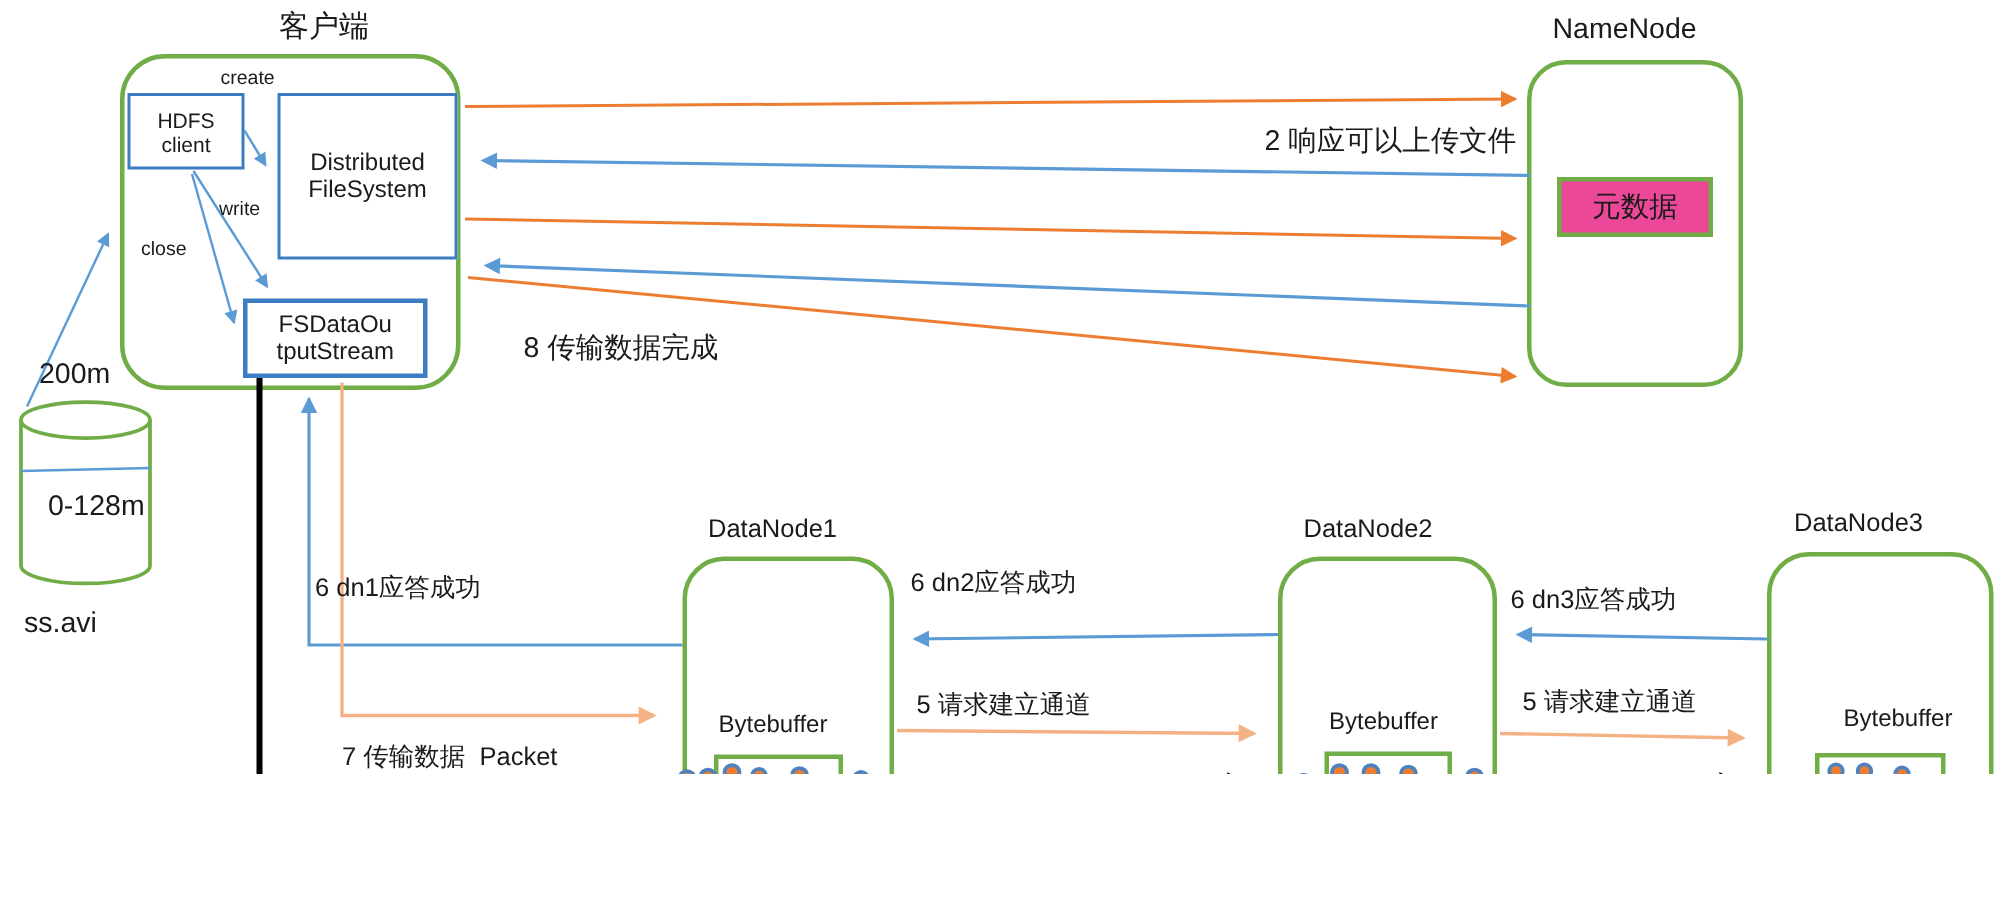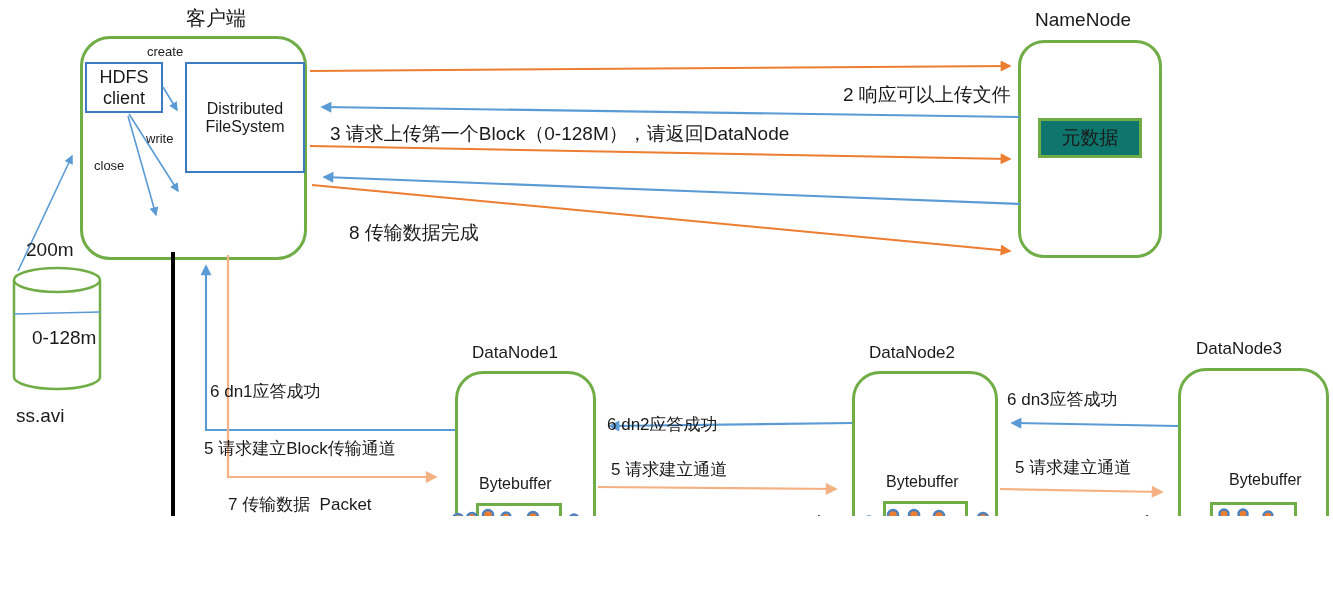--- a/index.html
+++ b/index.html
@@ -5,24 +5,24 @@
   :root{
     --green:#70AD47; --blue-border:#3B7DC0; --blue-arrow:#5B9BD5;
     --orange:#ED7D31; --orange-light:#F4B183; --ink:#1a1a1a;
     --dot-fill:#ED7D31; --dot-ring:#4F81BD; --watermark:#D3D3D3;
   }
   *{box-sizing:border-box;margin:0;padding:0}
   body{background:#fff;font-family:"Liberation Sans","DejaVu Sans",sans-serif;color:var(--ink)}
   #canvas{position:relative;width:1333px;height:516px;background:#fff;overflow:hidden}
   .abs{position:absolute}
   .gbox{border:3px solid var(--green);border-radius:30px;background:transparent;z-index:1}
-  .gbox-sq{border:3px solid var(--green);background:#0f766e;z-index:1}
+  .gbox-sq{border:3px solid var(--green);background:#ec4899;z-index:1}
   .bbox{border:2.5px solid var(--blue-border);background:#fff;z-index:1;display:flex;align-items:center;justify-content:center;text-align:center}
   .lbl{position:absolute;white-space:pre;z-index:3;line-height:1.25}
-  .fs13{font-size:13px}.fs14{font-size:18px}.fs16{font-size:16px}
+  .fs13{font-size:13px}.fs14{font-size:14px}.fs16{font-size:16px}
   .fs17{font-size:17px}.fs19{font-size:19px}.fs20{font-size:20px}
   .preline{white-space:pre-line}
   #connector-layer{position:absolute;left:0;top:0;width:1333px;height:600px;z-index:2;pointer-events:none}
   .s-orange{stroke:var(--orange);stroke-width:2;fill:none}
   .s-lorange{stroke:var(--orange-light);stroke-width:2.2;fill:none}
   .s-blue{stroke:var(--blue-arrow);stroke-width:2.1;fill:none}
   .s-blue-thin{stroke:var(--blue-arrow);stroke-width:1.6;fill:none}
   .s-black{stroke:#000;stroke-width:4;fill:none}
   .s-green{stroke:var(--green);stroke-width:2.5}
   .dot{fill:var(--dot-fill);stroke:var(--dot-ring);stroke-width:2.5}
@@ -33,20 +33,22 @@
 
 <div id="canvas">
 
   <div class="abs gbox" style="left:80px;top:36px;width:227px;height:224px"></div>
   <div class="lbl fs20" style="left:186px;top:6px">客户端</div>
 
   <div class="abs bbox fs14 preline" style="left:85px;top:62px;width:78px;height:51px">HDFS
 client</div>
   <div class="abs bbox fs16 preline" style="left:185px;top:62px;width:120px;height:111px">Distributed
 FileSystem</div>
+  <div class="abs bbox fs16 preline" style="left:162px;top:199px;width:123px;height:53px;border-width:3px">FSDataOu
+tputStream</div>
 
   <div class="lbl fs13" style="left:147px;top:44px">create</div>
   <div class="lbl fs13" style="left:146px;top:131px">write</div>
   <div class="lbl fs13" style="left:94px;top:158px">close</div>
 
   <div class="abs gbox" style="left:1018px;top:40px;width:144px;height:218px;border-radius:26px"></div>
   <div class="lbl fs19" style="left:1035px;top:8px">NameNode</div>
   <div class="abs gbox-sq fs19" style="left:1038px;top:118px;width:104px;height:40px;display:flex;align-items:center;justify-content:center">元数据</div>
 
   <div class="lbl fs19" style="left:26px;top:238px">200m</div>
@@ -140,24 +142,22 @@
     </g>
     <g>
       <circle class="dot" cx="1192" cy="522" r="4.5"></circle>
         <circle class="dot" cx="1224" cy="514" r="4.5"></circle>
       <circle class="dot" cx="1243" cy="514" r="4.5"></circle>
         <circle class="dot" cx="1268" cy="516" r="4.5"></circle>
     </g>
   </svg>
 
   <div class="lbl fs19" style="left:843px;top:83px">2 响应可以上传文件</div>
-  <div class="lbl fs19" style="left:330px;top:122px">3 请求上传第一个Block（0-128M），请返回DataNode</div>
   <div class="lbl fs19" style="left:349px;top:221px">8 传输数据完成</div>
   <div class="lbl fs17" style="left:210px;top:381px">6 dn1应答成功</div>
-  <div class="lbl fs17" style="left:204px;top:438px">5 请求建立Block传输通道</div>
   <div class="lbl fs17" style="left:228px;top:494px">7 传输数据  Packet</div>
-  <div class="lbl fs17" style="left:607px;top:414px">6 dn2应答成功</div>
+  <div class="lbl fs17" style="left:607px;top:378px">6 dn2应答成功</div>
   <div class="lbl fs17" style="left:611px;top:459px">5 请求建立通道</div>
   <div class="lbl fs17" style="left:1007px;top:389px">6 dn3应答成功</div>
   <div class="lbl fs17" style="left:1015px;top:457px">5 请求建立通道</div>
 
   <div id="watermark" class="lbl" style="left:1082px;top:567px">https://blog.csdn.net/qq_40947493</div>
 </div>
 
 </body></html>

